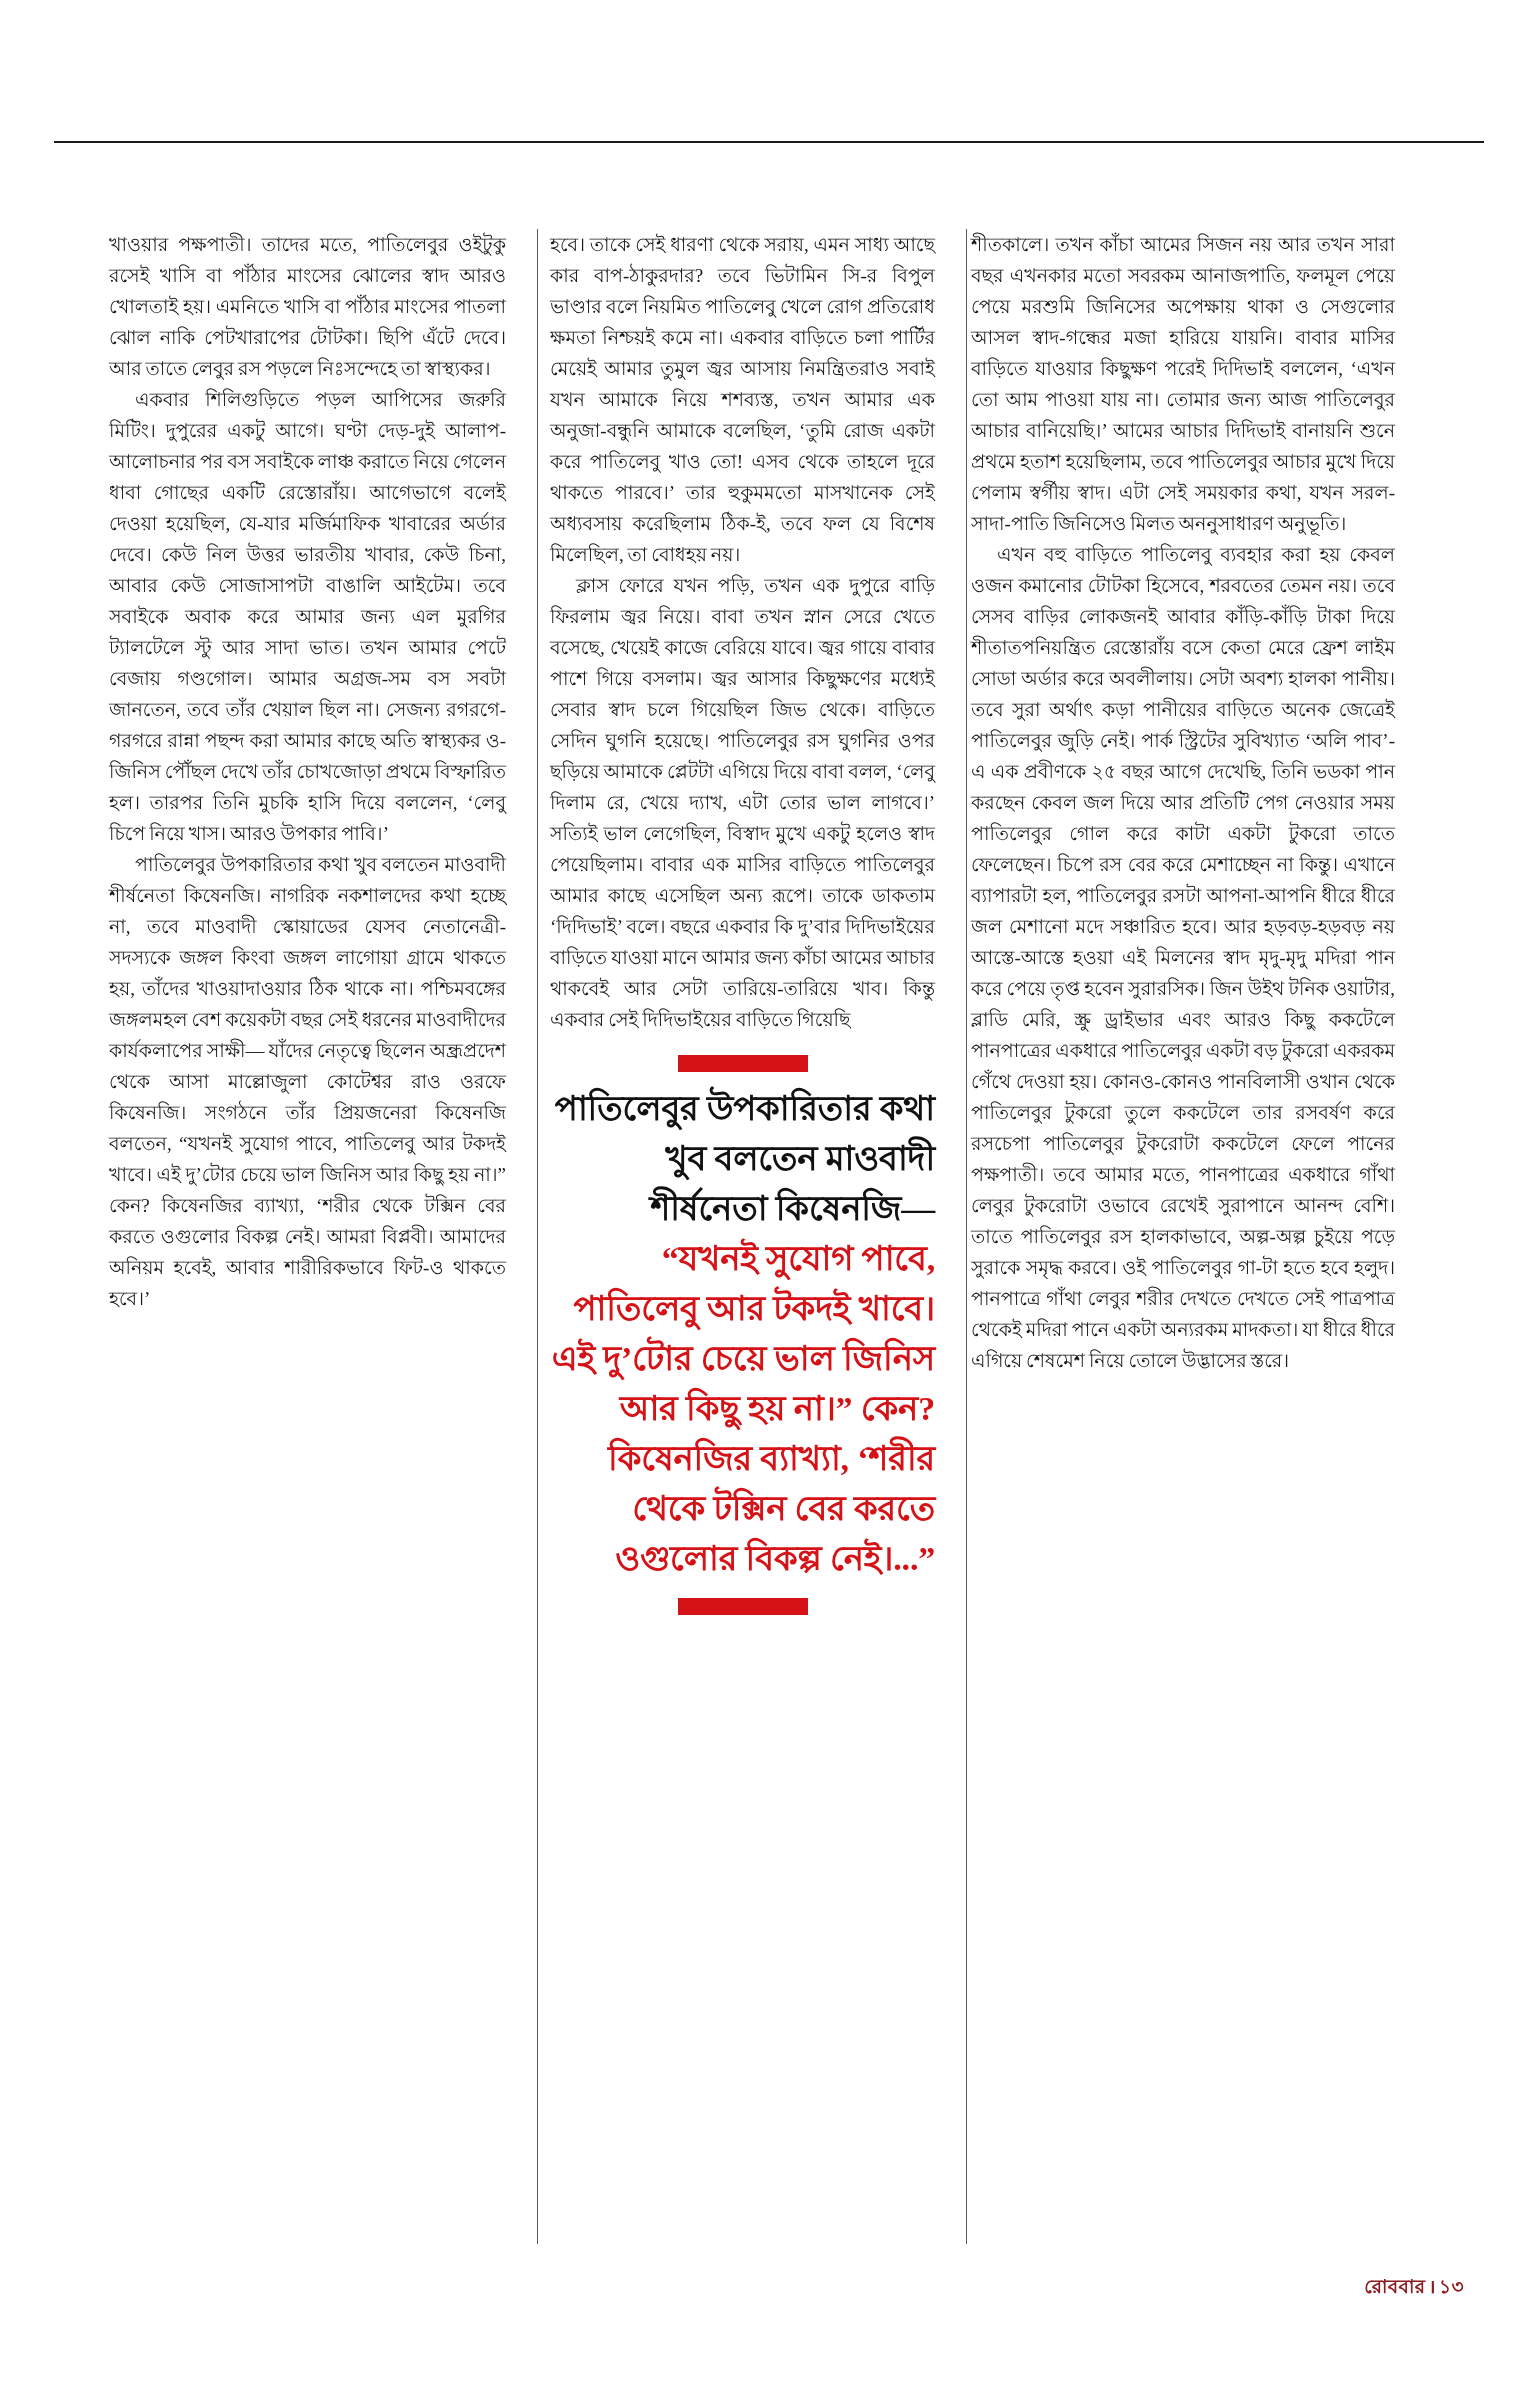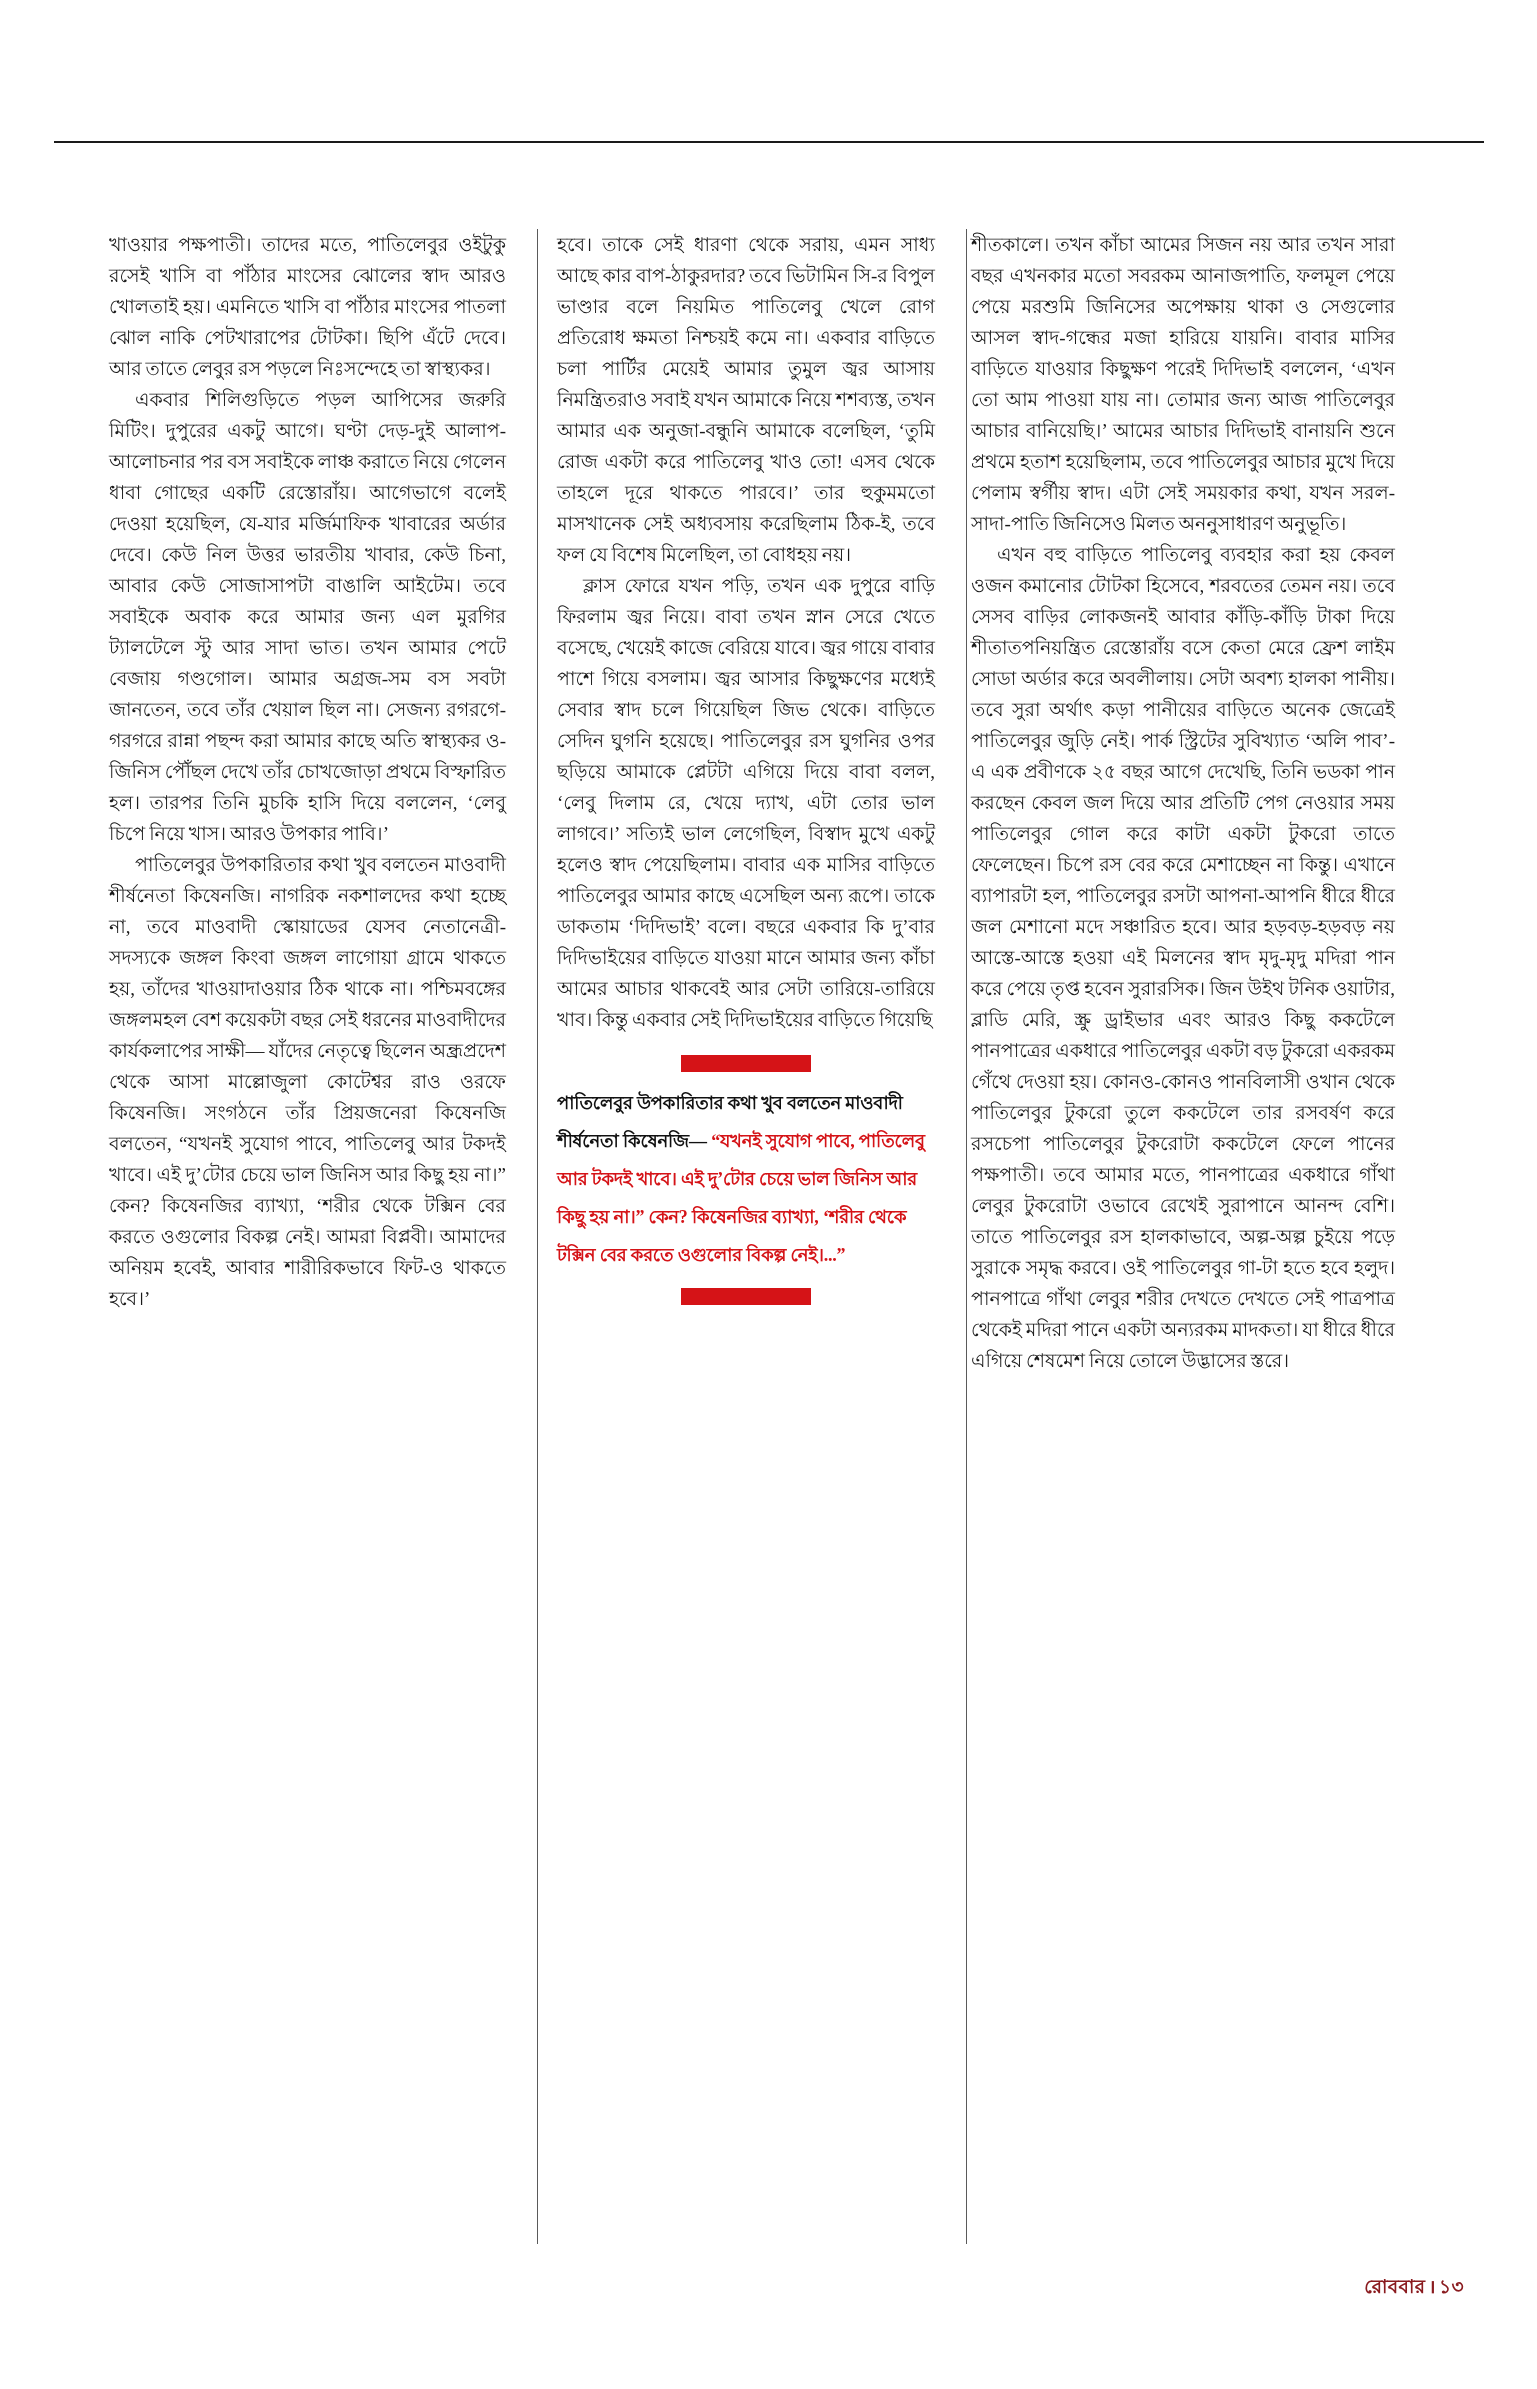--- a/index.html
+++ b/index.html
@@ -38,21 +38,21 @@
     height: 2015px;
     display: flex;
     flex-direction: row;
     gap: 0;
   }
   .col {
     position: relative;
     box-sizing: border-box;
   }
   .col-1 { width: 428px; padding-right: 31px; }
-  .col-2 { width: 429px; padding-left: 19px; padding-right: 31px; border-left: 1.6px solid #5a5a5a; }
+  .col-2 { width: 429px; padding-left: 12px; padding-right: 31px; border-left: 1.6px solid #5a5a5a; }
   .col-3 { width: 429px; padding-left: 4px; border-left: 1.6px solid #5a5a5a; }
 
   .body-text p {
     margin: 0;
     font-size: 19px;
     line-height: 31px;
     text-align: justify;
     text-justify: inter-word;
     letter-spacing: 0px;
     word-spacing: -0.8px;
@@ -73,25 +73,25 @@
     background: #d51317;
     margin: 0 auto 12.4px auto;
   }
   .pq-bar-bottom {
     width: 130px;
     height: 17px;
     background: #d51317;
     margin: 14px auto 0 auto;
   }
   .pq-text {
-    font-size: 18px;
-    line-height: 38px;
+    font-size: 34px;
+    line-height: 50px;
     font-weight: bold;
     color: #111111;
-    text-align: left;
+    text-align: right;
     letter-spacing: -0.2px;
   }
   .pq-text .hl {
     color: #d51317;
   }
 
   .footer {
     position: absolute;
     right: 74px;
     bottom: 85px;

